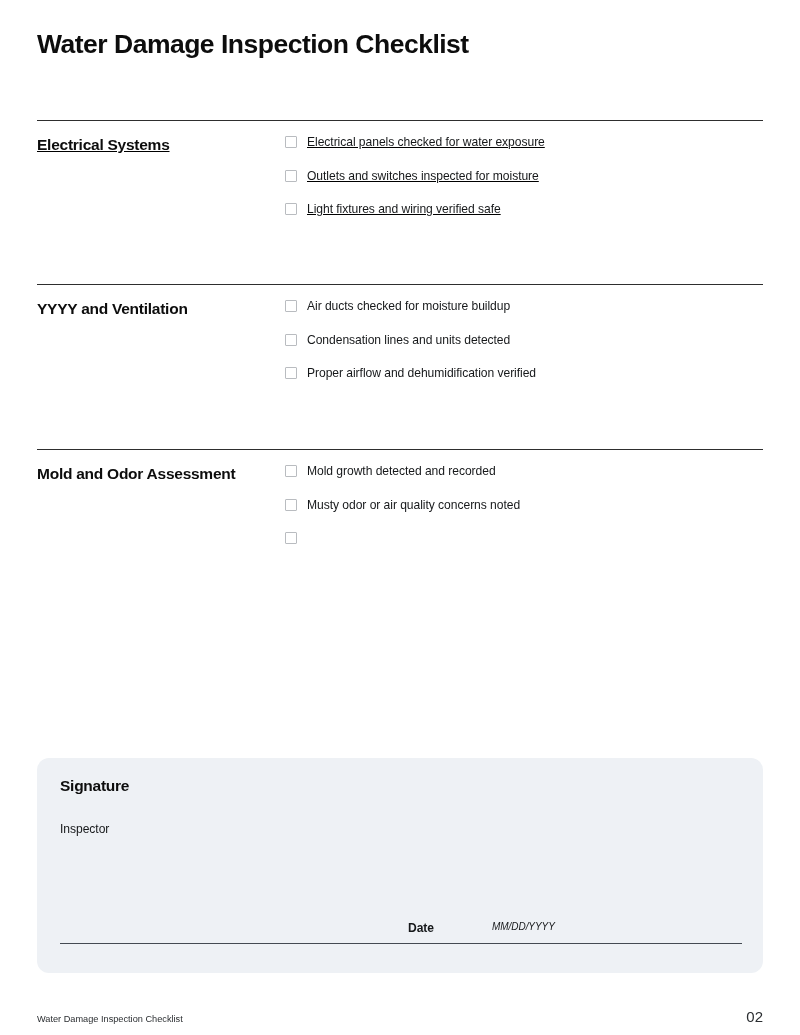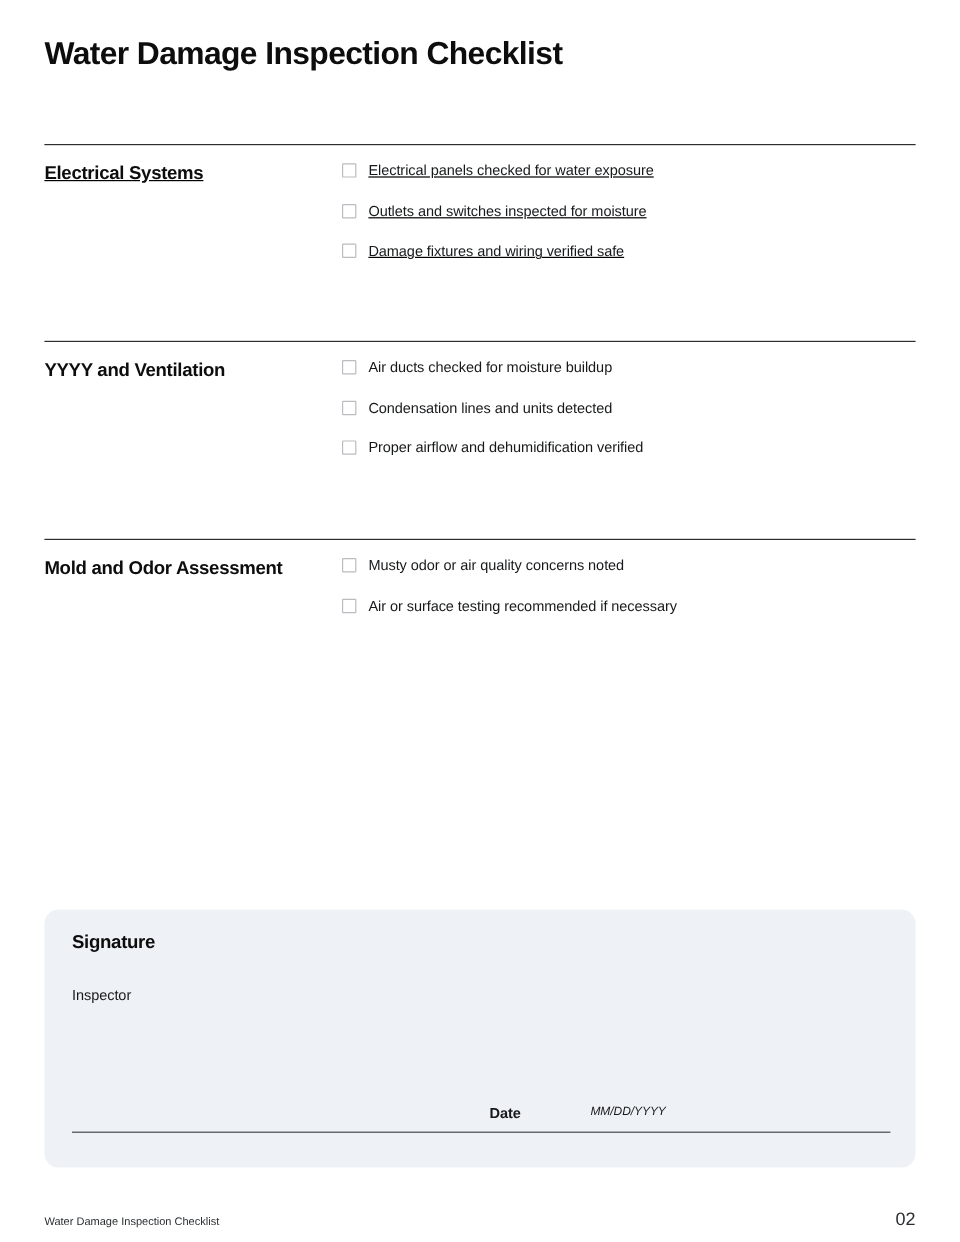--- a/index.html
+++ b/index.html
@@ -191,21 +191,21 @@
         <div class="item">
           <span class="checkbox"></span>
           <span class="item-label">Electrical panels checked for water exposure</span>
         </div>
         <div class="item">
           <span class="checkbox"></span>
           <span class="item-label">Outlets and switches inspected for moisture</span>
         </div>
         <div class="item">
           <span class="checkbox"></span>
-          <span class="item-label">Damage fixtures and wiring verified safe</span>
+          <span class="item-label">Light fixtures and wiring verified safe</span>
         </div>
       </div>
     </div>
 
     <div class="section s2">
       <div class="section-heading">YYYY and Ventilation</div>
       <div class="items">
         <div class="item">
           <span class="checkbox"></span>
           <span class="item-label">Air ducts checked for moisture buildup</span>
@@ -219,25 +219,28 @@
           <span class="item-label">Proper airflow and dehumidification verified</span>
         </div>
       </div>
     </div>
 
     <div class="section s3">
       <div class="section-heading">Mold and Odor Assessment</div>
       <div class="items">
         <div class="item">
           <span class="checkbox"></span>
+          <span class="item-label">Mold growth detected and recorded</span>
+        </div>
+        <div class="item">
+          <span class="checkbox"></span>
           <span class="item-label">Musty odor or air quality concerns noted</span>
         </div>
         <div class="item">
           <span class="checkbox"></span>
-          <span class="item-label">Air or surface testing recommended if necessary</span>
         </div>
       </div>
     </div>
 
   </div>
 
   <div class="signature-panel">
     <div class="sig-title">Signature</div>
     <div class="sig-role">Inspector</div>
     <div class="sig-dateline">

